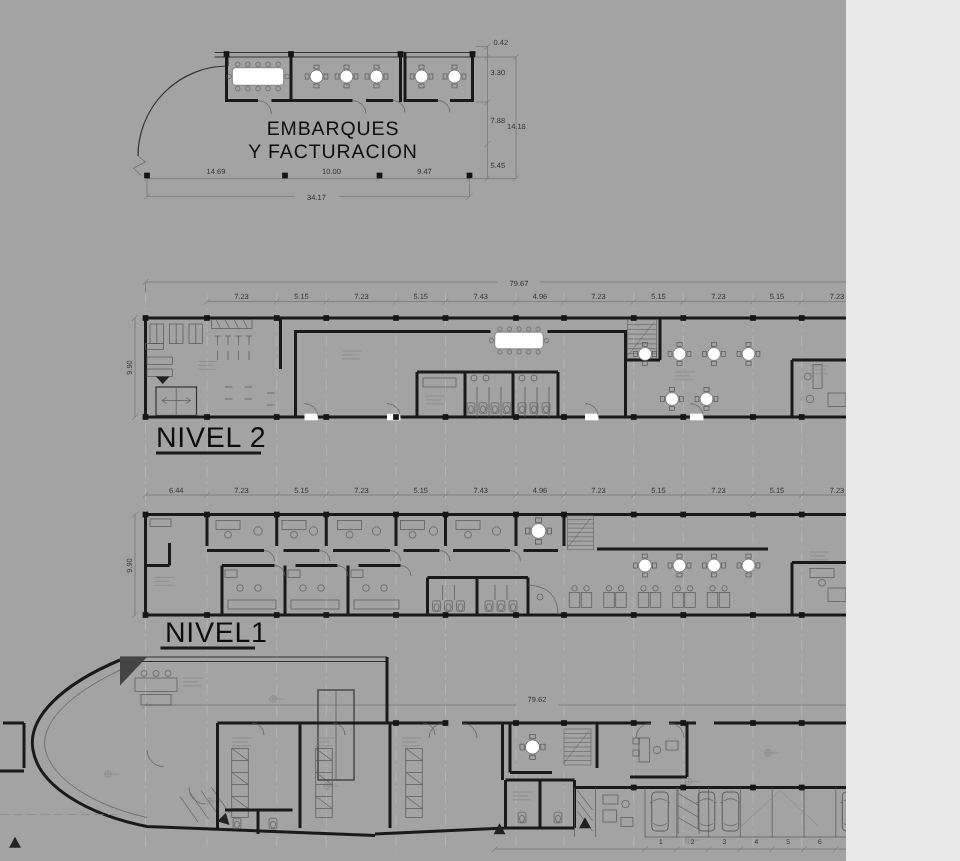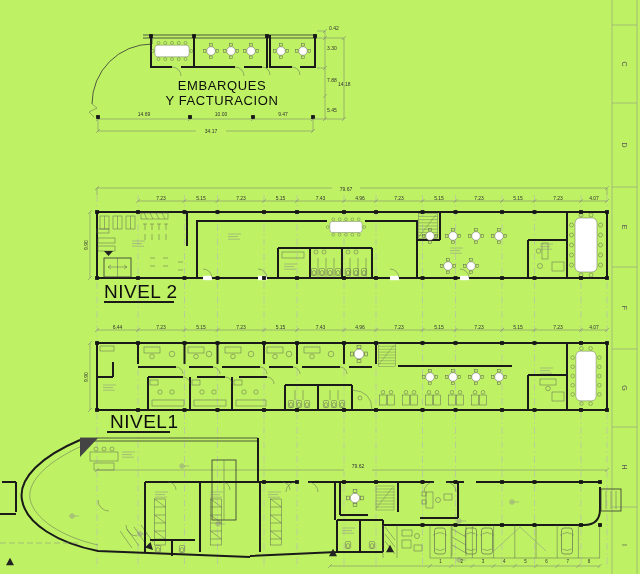--- a/index.html
+++ b/index.html
@@ -1,16 +1,16 @@
 <!DOCTYPE html>
 <html><head>
 <meta charset="utf-8">
 <style>
   html,body{margin:0;padding:0;background:#e8e8e8;}
-  .sheet{width:640px;height:574px;position:relative;background:#bef264;
+  .sheet{width:564px;height:574px;position:relative;background:#a3a3a3;
          font-family:"Liberation Sans",sans-serif;overflow:hidden;}
   svg{position:absolute;left:0;top:0;}
   .w2{stroke:#1a1a1a;stroke-width:2;fill:none;stroke-linecap:butt;}
   .w1{stroke:#333;stroke-width:.8;fill:none;}
   .t{stroke:#555;stroke-width:.45;fill:none;}
   .tg{stroke:#8a8a8a;stroke-width:.5;fill:none;}
   .dim{stroke:#777;stroke-width:.5;fill:none;}
   .grid{stroke:#b5b5b5;stroke-width:.6;fill:none;stroke-dasharray:7 3 1.5 3;}
   text{fill:#222;}
   text.d{font-size:5px;fill:#333;}

